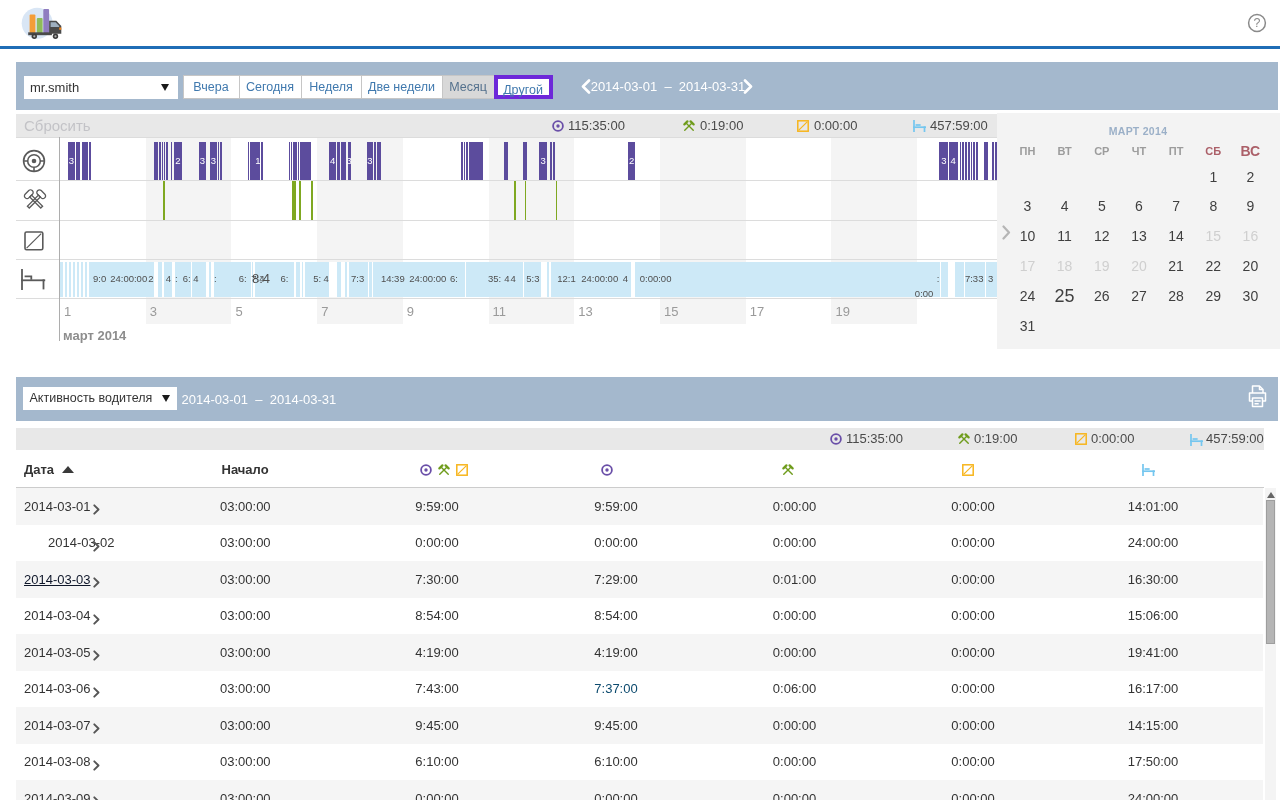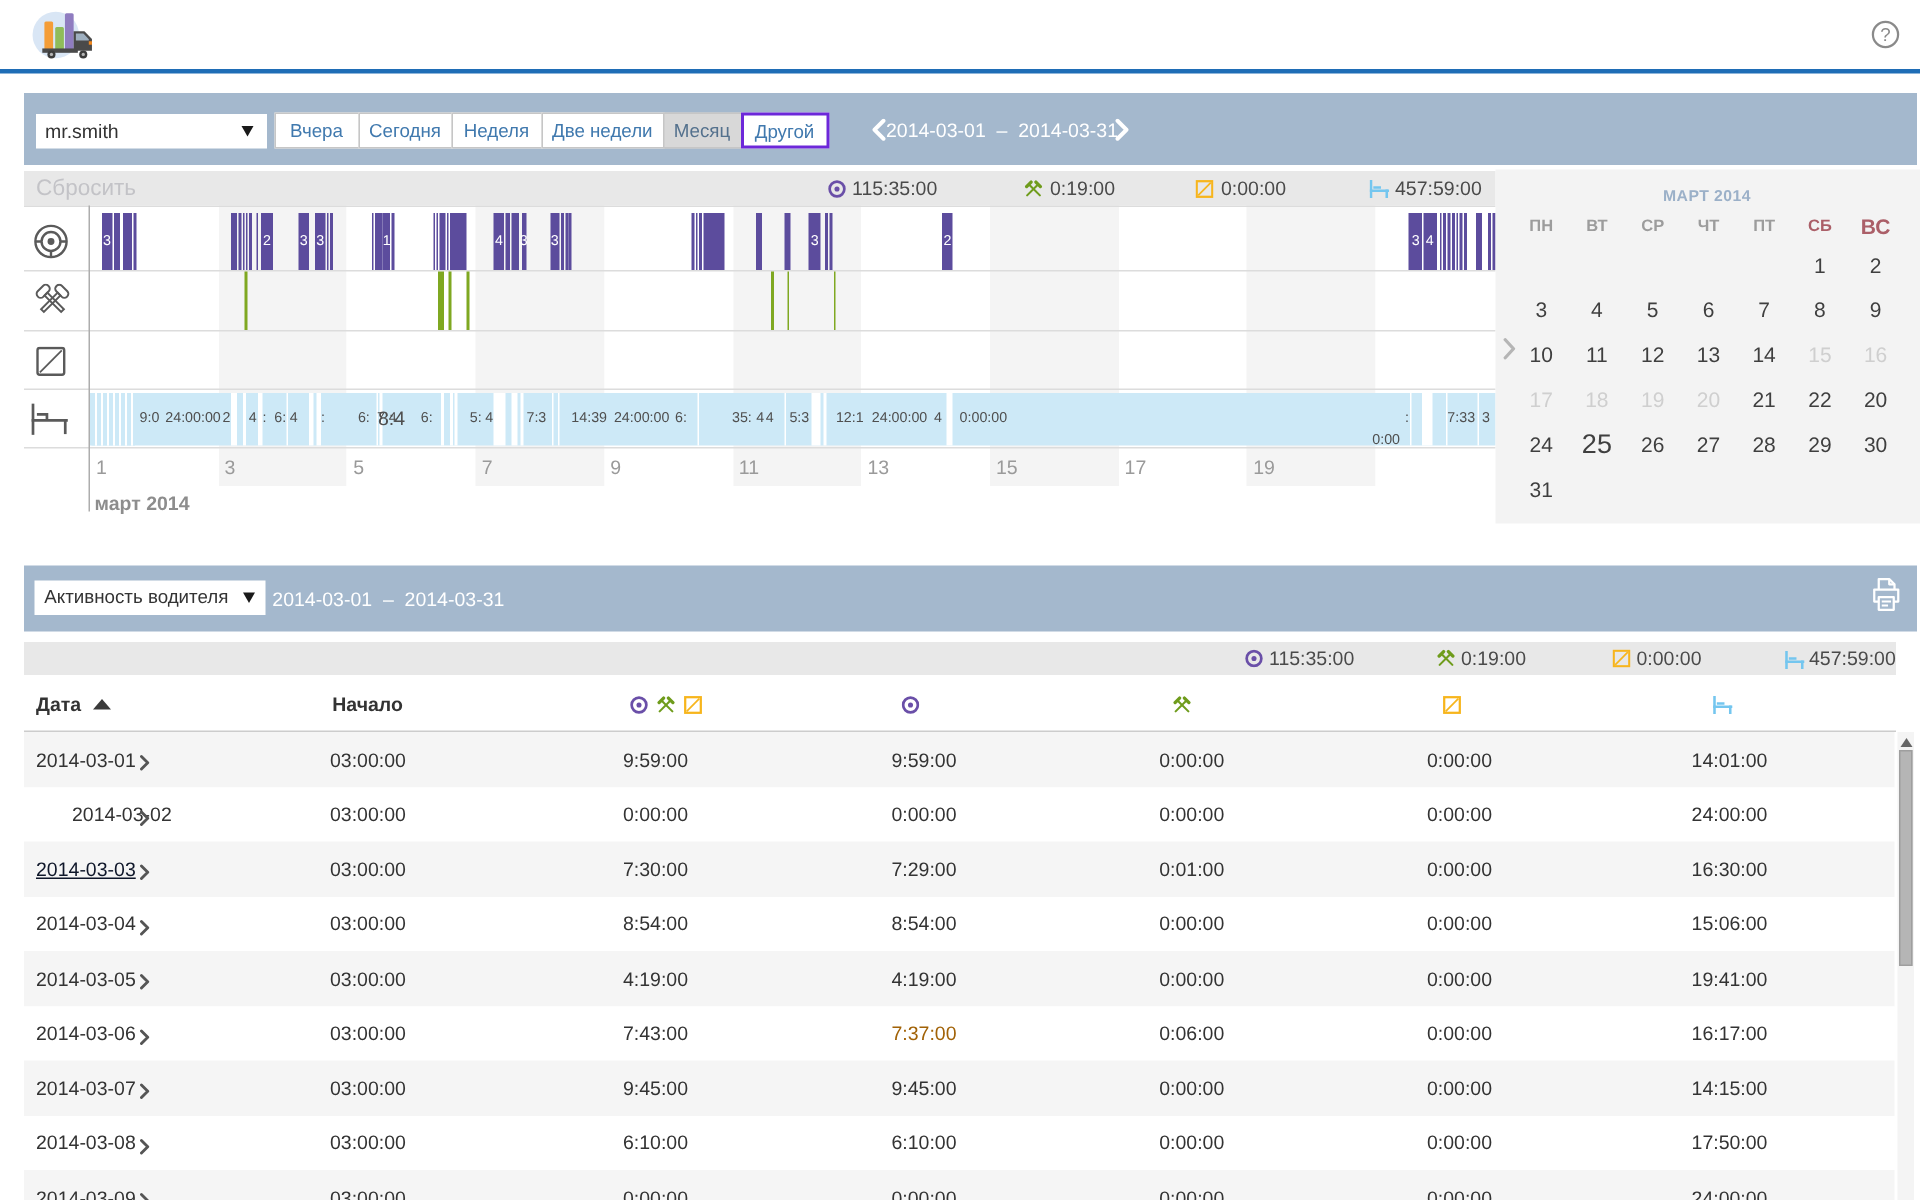--- a/index.html
+++ b/index.html
@@ -29,21 +29,21 @@
       </svg></div>
 <div class="abs" style="left:16px;top:62px;width:1262px;height:48px;background:#a4b8cd"></div>
 <div class="abs" style="left:24px;top:75.5px;width:153.5px;height:23px;background:#fff"></div>
 <div class="abs" style="left:30px;top:77.5px;width:120px;text-align:left;height:19px;line-height:19px;font-size:13px;color:#333;font-weight:normal;white-space:nowrap;">mr.smith</div>
 <div class="abs" style="left:160.5px;top:84px;width:0;height:0;border-left:4.5px solid transparent;border-right:4.5px solid transparent;border-top:7px solid #1a1a1a"></div>
 <div class="abs" style="left:182.5px;top:75px;width:57px;height:24px;background:#fff;border:1px solid #c6c6c6;font-size:12.5px;color:#4079ae;line-height:22px;text-align:center;white-space:nowrap">Вчера</div>
 <div class="abs" style="left:238.5px;top:75px;width:63px;height:24px;background:#fff;border:1px solid #c6c6c6;font-size:12.5px;color:#4079ae;line-height:22px;text-align:center;white-space:nowrap">Сегодня</div>
 <div class="abs" style="left:300.5px;top:75px;width:61px;height:24px;background:#fff;border:1px solid #c6c6c6;font-size:12.5px;color:#4079ae;line-height:22px;text-align:center;white-space:nowrap">Неделя</div>
 <div class="abs" style="left:360.5px;top:75px;width:82px;height:24px;background:#fff;border:1px solid #c6c6c6;font-size:12.5px;color:#4079ae;line-height:22px;text-align:center;white-space:nowrap">Две недели</div>
 <div class="abs" style="left:441.5px;top:75px;width:53px;height:24px;background:#d8d8d8;border:1px solid #c6c6c6;font-size:12.5px;color:#54718d;line-height:22px;text-align:center;white-space:nowrap">Месяц</div>
-<div class="abs" style="left:493.5px;top:75px;width:59px;height:24px;background:#fff;border:2px solid #6d28d9;font-size:12.5px;color:#4079ae;line-height:22px;text-align:center;white-space:nowrap">Другой</div>
+<div class="abs" style="left:493.5px;top:75px;width:59px;height:24px;background:#fff;border:4px solid #6d28d9;font-size:12.5px;color:#4079ae;line-height:22px;text-align:center;white-space:nowrap">Другой</div>
 <div class="abs" style="left:581px;top:79px;width:10px;height:15px"><svg width="10" height="15" viewBox="0 0 10 15">
         <polyline points="8,1.5 2,7.5 8,13.5" fill="none" stroke="#fff" stroke-width="2.6" stroke-linecap="round" stroke-linejoin="round"></polyline>
       </svg></div>
 <div class="abs" style="left:578.0px;top:77.0px;width:180px;text-align:center;height:19px;line-height:19px;font-size:13px;color:#fff;font-weight:normal;white-space:nowrap;">2014-03-01&nbsp; – &nbsp;2014-03-31</div>
 <div class="abs" style="left:743px;top:79px;width:10px;height:15px"><svg width="10" height="15" viewBox="0 0 10 15">
         <polyline points="2,1.5 8,7.5 2,13.5" fill="none" stroke="#fff" stroke-width="2.6" stroke-linecap="round" stroke-linejoin="round"></polyline>
       </svg></div>
 <div class="abs" style="left:16px;top:113.5px;width:981px;height:23.5px;background:#e8e8e8"></div>
 <div class="abs" style="left:24px;top:115.0px;width:120px;text-align:left;height:21px;line-height:21px;font-size:15px;color:#c3c3c7;font-weight:normal;white-space:nowrap;">Сбросить</div>
 <svg class="abs" style="left:552px;top:119.5px" width="12" height="12" viewBox="0 0 12 12">
@@ -455,21 +455,21 @@
 <div class="abs" style="left:749.5px;top:642.75px;width:90px;text-align:center;height:19px;line-height:19px;font-size:13px;color:#333;font-weight:normal;white-space:nowrap;">0:00:00</div>
 <div class="abs" style="left:928.0px;top:642.75px;width:90px;text-align:center;height:19px;line-height:19px;font-size:13px;color:#333;font-weight:normal;white-space:nowrap;">0:00:00</div>
 <div class="abs" style="left:1108.0px;top:642.75px;width:90px;text-align:center;height:19px;line-height:19px;font-size:13px;color:#333;font-weight:normal;white-space:nowrap;">19:41:00</div>
 <div class="abs" style="left:16px;top:670.5px;width:1247px;height:36.5px;background:#fff"></div>
 <div class="abs" style="left:24px;top:679.25px;width:90px;text-align:left;height:19px;line-height:19px;font-size:13px;color:#333;font-weight:normal;white-space:nowrap;">2014-03-06</div>
 <div class="abs" style="left:92.5px;top:683.5px;width:7px;height:11px"><svg width="7" height="11" viewBox="0 0 7 11">
         <polyline points="1.3,1.3 5.5,5.5 1.3,9.7" fill="none" stroke="#555" stroke-width="1.9" stroke-linecap="round" stroke-linejoin="round"></polyline>
       </svg></div>
 <div class="abs" style="left:220px;top:679.25px;width:90px;text-align:left;height:19px;line-height:19px;font-size:13px;color:#333;font-weight:normal;white-space:nowrap;">03:00:00</div>
 <div class="abs" style="left:392.0px;top:679.25px;width:90px;text-align:center;height:19px;line-height:19px;font-size:13px;color:#333;font-weight:normal;white-space:nowrap;">7:43:00</div>
-<div class="abs" style="left:571.0px;top:679.25px;width:90px;text-align:center;height:19px;line-height:19px;font-size:13px;color:#a16207;font-weight:normal;white-space:nowrap;">7:37:00</div>
+<div class="abs" style="left:571.0px;top:679.25px;width:90px;text-align:center;height:19px;line-height:19px;font-size:13px;color:#0c4a6e;font-weight:normal;white-space:nowrap;">7:37:00</div>
 <div class="abs" style="left:749.5px;top:679.25px;width:90px;text-align:center;height:19px;line-height:19px;font-size:13px;color:#333;font-weight:normal;white-space:nowrap;">0:06:00</div>
 <div class="abs" style="left:928.0px;top:679.25px;width:90px;text-align:center;height:19px;line-height:19px;font-size:13px;color:#333;font-weight:normal;white-space:nowrap;">0:00:00</div>
 <div class="abs" style="left:1108.0px;top:679.25px;width:90px;text-align:center;height:19px;line-height:19px;font-size:13px;color:#333;font-weight:normal;white-space:nowrap;">16:17:00</div>
 <div class="abs" style="left:16px;top:707.0px;width:1247px;height:36.5px;background:#f5f5f5"></div>
 <div class="abs" style="left:24px;top:715.75px;width:90px;text-align:left;height:19px;line-height:19px;font-size:13px;color:#333;font-weight:normal;white-space:nowrap;">2014-03-07</div>
 <div class="abs" style="left:92.5px;top:720.0px;width:7px;height:11px"><svg width="7" height="11" viewBox="0 0 7 11">
         <polyline points="1.3,1.3 5.5,5.5 1.3,9.7" fill="none" stroke="#555" stroke-width="1.9" stroke-linecap="round" stroke-linejoin="round"></polyline>
       </svg></div>
 <div class="abs" style="left:220px;top:715.75px;width:90px;text-align:left;height:19px;line-height:19px;font-size:13px;color:#333;font-weight:normal;white-space:nowrap;">03:00:00</div>
 <div class="abs" style="left:392.0px;top:715.75px;width:90px;text-align:center;height:19px;line-height:19px;font-size:13px;color:#333;font-weight:normal;white-space:nowrap;">9:45:00</div>

